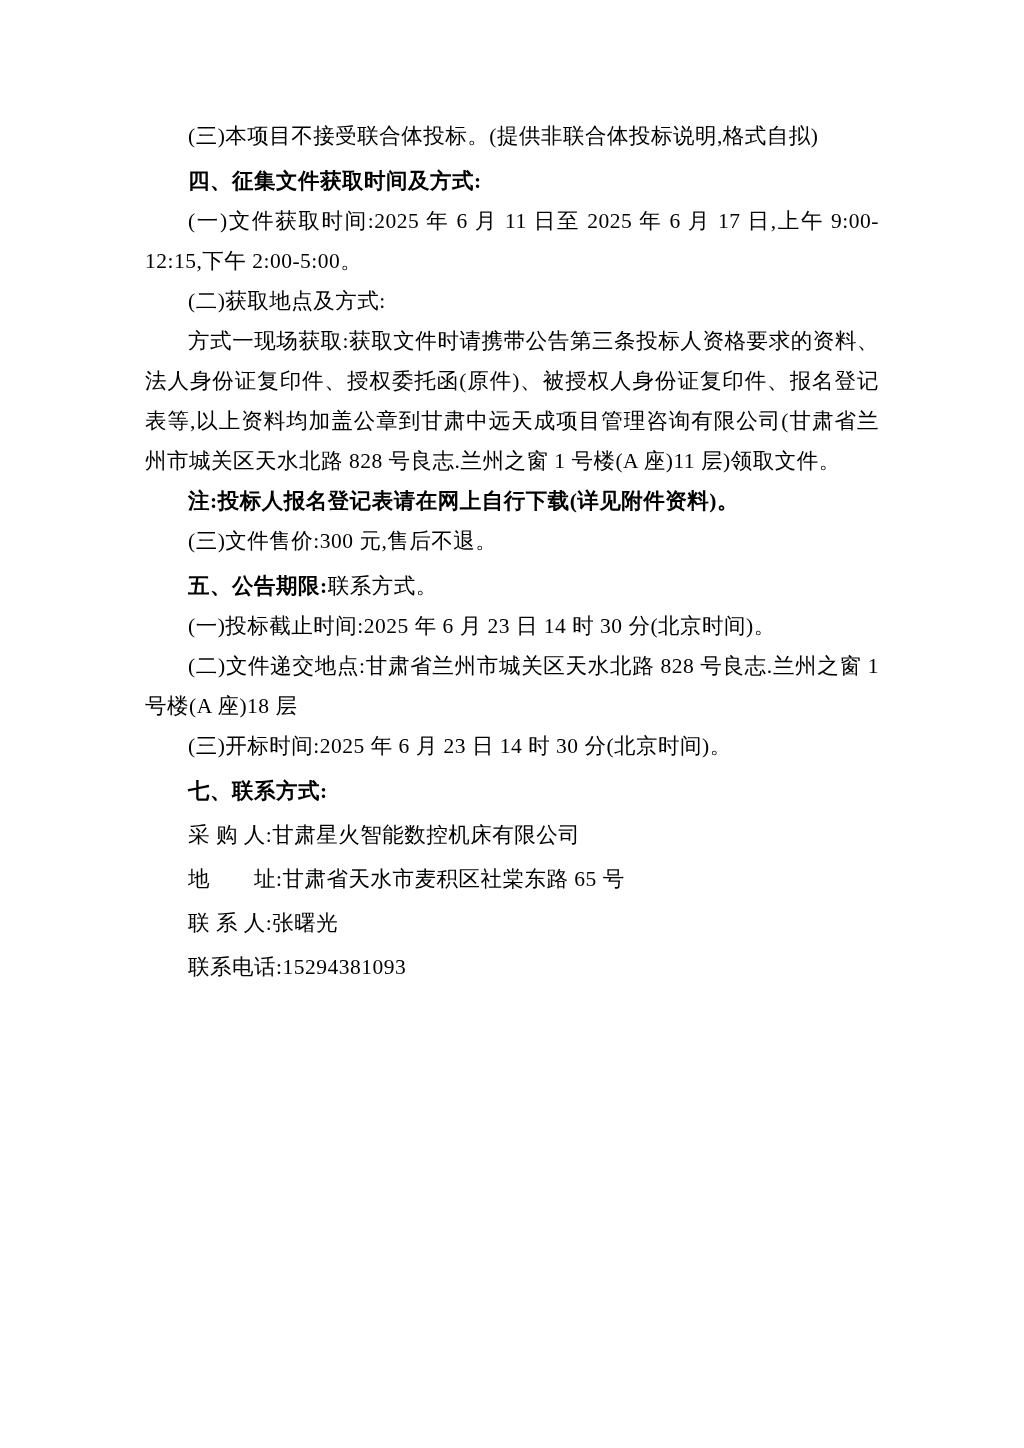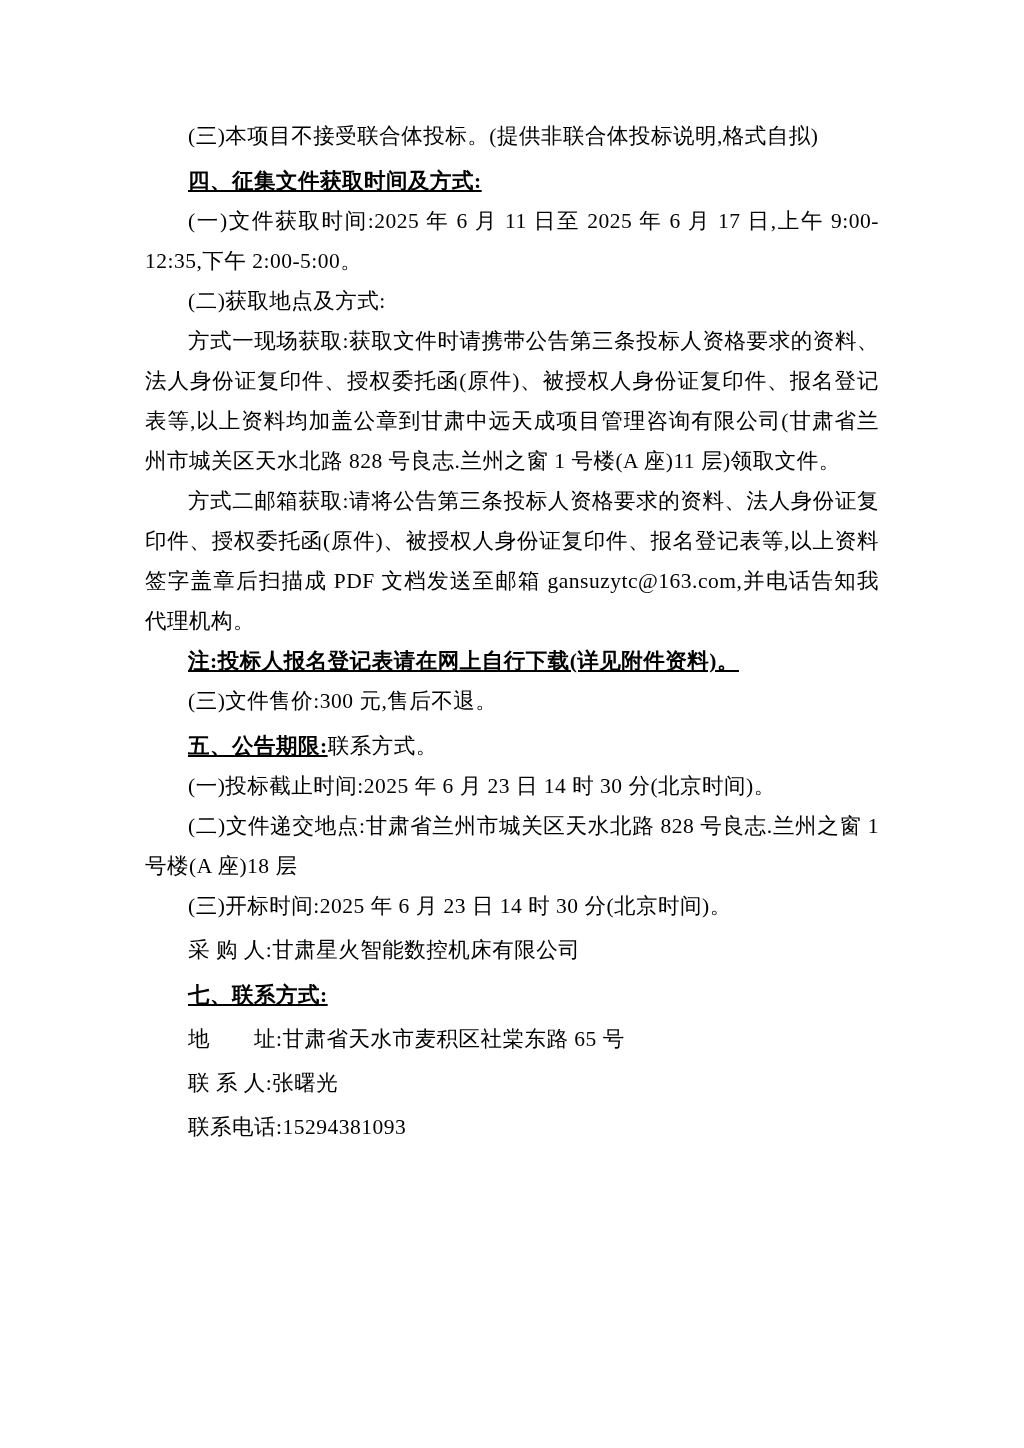--- a/index.html
+++ b/index.html
@@ -28,38 +28,37 @@
     line-height: 40px;
     text-indent: 2em;
     text-align: justify;
     letter-spacing: 0.5px;
     word-break: break-word;
     color: #000000;
   }
   .doc-par.heading { margin-top: 5px; }
   .doc-par.contact { margin-top: 4px; }
   .run { font-weight: normal; }
-  .run.bold { font-weight: bold; text-decoration: underline; }
+  .run.bold { font-weight: bold; }
 </style>
 </head>
 <body>
 
 <div class="doc-page">
   <div id="doc-body">
       <p class="doc-par"><span class="run">(三)本项目不接受联合体投标。(提供非联合体投标说明,格式自拟)</span></p>
       <p class="doc-par heading"><span class="run bold">四、征集文件获取时间及方式:</span></p>
-      <p class="doc-par"><span class="run">(一)文件获取时间:2025 年 6 月 11 日至 2025 年 6 月 17 日,上午 9:00-12:35,下午 2:00-5:00。</span></p>
+      <p class="doc-par"><span class="run">(一)文件获取时间:2025 年 6 月 11 日至 2025 年 6 月 17 日,上午 9:00-12:15,下午 2:00-5:00。</span></p>
       <p class="doc-par"><span class="run">(二)获取地点及方式:</span></p>
       <p class="doc-par"><span class="run">方式一现场获取:获取文件时请携带公告第三条投标人资格要求的资料、法人身份证复印件、授权委托函(原件)、被授权人身份证复印件、报名登记表等,以上资料均加盖公章到甘肃中远天成项目管理咨询有限公司(甘肃省兰州市城关区天水北路 828 号良志.兰州之窗 1 号楼(A 座)11 层)领取文件。</span></p>
-      <p class="doc-par"><span class="run">方式二邮箱获取:请将公告第三条投标人资格要求的资料、法人身份证复印件、授权委托函(原件)、被授权人身份证复印件、报名登记表等,以上资料签字盖章后扫描成 PDF 文档发送至邮箱 </span><span class="run">gansuzytc@163.com</span><span class="run">,并电话告知我代理机构。</span></p>
       <p class="doc-par"><span class="run bold">注:投标人报名登记表请在网上自行下载(详见附件资料)。</span></p>
       <p class="doc-par"><span class="run">(三)文件售价:300 元,售后不退。</span></p>
       <p class="doc-par heading"><span class="run bold">五、公告期限:</span><span class="run">联系方式。</span></p>
       <p class="doc-par"><span class="run">(一)投标截止时间:2025 年 6 月 23 日 14 时 30 分(北京时间)。</span></p>
       <p class="doc-par"><span class="run">(二)文件递交地点:甘肃省兰州市城关区天水北路 828 号良志.兰州之窗 1 号楼(A 座)18 层</span></p>
       <p class="doc-par"><span class="run">(三)开标时间:2025 年 6 月 23 日 14 时 30 分(北京时间)。</span></p>
+      <p class="doc-par heading"><span class="run bold">七、联系方式:</span></p>
       <p class="doc-par contact"><span class="run">采 购 人:</span><span class="run">甘肃星火智能数控机床有限公司</span></p>
-      <p class="doc-par heading"><span class="run bold">七、联系方式:</span></p>
       <p class="doc-par contact"><span class="run">地　　址:</span><span class="run">甘肃省天水市麦积区社棠东路 65 号</span></p>
       <p class="doc-par contact"><span class="run">联 系 人:</span><span class="run">张曙光</span></p>
       <p class="doc-par contact"><span class="run">联系电话:</span><span class="run">15294381093</span></p>
     </div>
 </div>
 
 </body></html>

